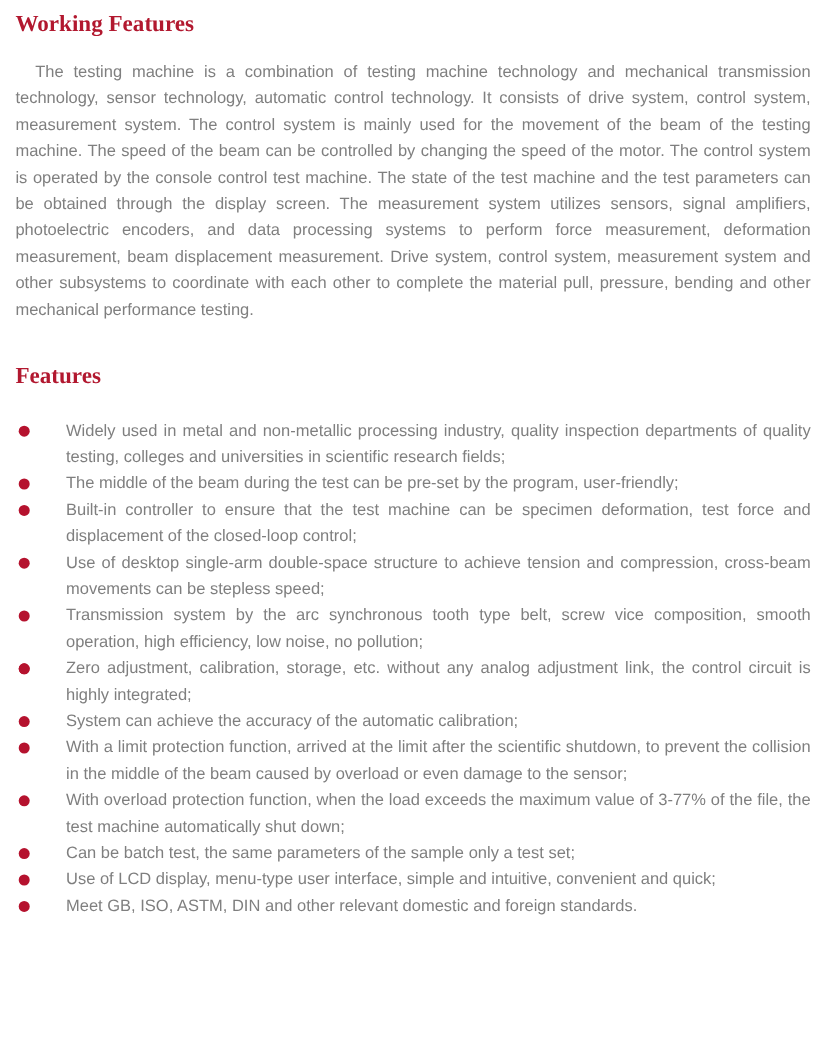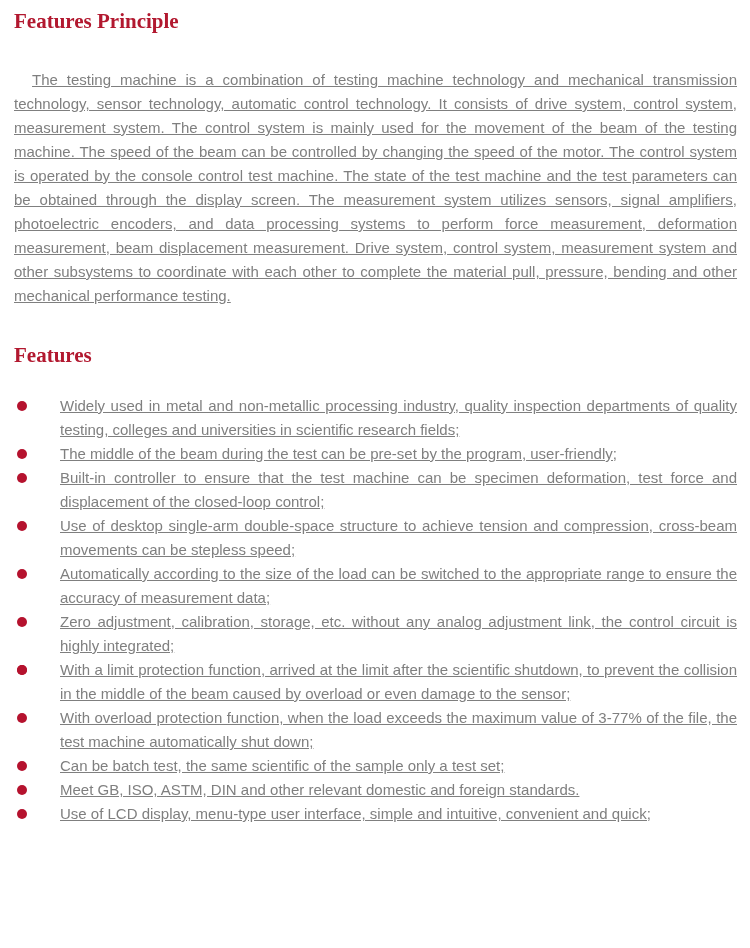--- a/index.html
+++ b/index.html
@@ -19,57 +19,55 @@
     font-family: "Liberation Serif", "DejaVu Serif", serif;
     font-weight: bold;
     font-size: 21px;
     line-height: 26px;
     color: var(--accent, #b2182f);
     margin: 0;
   }
   #working-principle-heading { margin-top: 2px; }
   #features-heading { margin-top: 34px; }
   .body-paragraph {
-    margin: 34px 0 0 0;
+    margin: 20px 0 0 0;
     font-size: 15px;
     line-height: 24px;
     color: var(--body-text, #7f7f7f);
     text-align: justify;
     text-indent: 18px;
-    text-decoration: underline;
   }
   ul.features-list {
     list-style: none;
     margin: 26px 0 0 0;
     padding: 0;
   }
   li.feature {
     position: relative;
     padding-left: 46px;
     font-size: 15px;
     line-height: 24px;
     color: var(--body-text, #7f7f7f);
     text-align: justify;
-    text-decoration: underline;
   }
   li.feature .bullet {
     position: absolute;
     left: 3px;
     top: 7px;
     width: 10px;
     height: 10px;
     border-radius: 50%;
     background: var(--bullet, #b5122e);
   }
 </style>
 </head>
 <body>
 
 <section>
-  <h1 class="section-heading" id="working-principle-heading">Features Principle</h1>
+  <h1 class="section-heading" id="working-principle-heading">Working Features</h1>
   <p class="body-paragraph">The testing machine is a combination of testing machine technology and mechanical transmission technology, sensor technology, automatic control technology. It consists of drive system, control system, measurement system. The control system is mainly used for the movement of the beam of the testing machine. The speed of the beam can be controlled by changing the speed of the motor. The control system is operated by the console control test machine. The state of the test machine and the test parameters can be obtained through the display screen. The measurement system utilizes sensors, signal amplifiers, photoelectric encoders, and data processing systems to perform force measurement, deformation measurement, beam displacement measurement. Drive system, control system, measurement system and other subsystems to coordinate with each other to complete the material pull, pressure, bending and other mechanical performance testing.</p>
 </section>
 
 <section>
   <h1 class="section-heading" id="features-heading">Features</h1>
   <ul class="features-list">
 
   <li class="feature">
       <span class="bullet"></span>
       <span class="feature-text">Widely used in metal and non-metallic processing industry, quality inspection departments of quality testing, colleges and universities in scientific research fields;</span>
@@ -81,43 +79,47 @@
       <li class="feature">
       <span class="bullet"></span>
       <span class="feature-text">Built-in controller to ensure that the test machine can be specimen deformation, test force and displacement of the closed-loop control;</span>
     </li>
       <li class="feature">
       <span class="bullet"></span>
       <span class="feature-text">Use of desktop single-arm double-space structure to achieve tension and compression, cross-beam movements can be stepless speed;</span>
     </li>
       <li class="feature">
       <span class="bullet"></span>
-      <span class="feature-text">Automatically according to the size of the load can be switched to the appropriate range to ensure the accuracy of measurement data;</span>
+      <span class="feature-text">Transmission system by the arc synchronous tooth type belt, screw vice composition, smooth operation, high efficiency, low noise, no pollution;</span>
+    </li>
+      <li class="feature">
+      <span class="bullet"></span>
     </li>
       <li class="feature">
       <span class="bullet"></span>
       <span class="feature-text">Zero adjustment, calibration, storage, etc. without any analog adjustment link, the control circuit is highly integrated;</span>
     </li>
       <li class="feature">
       <span class="bullet"></span>
+      <span class="feature-text">System can achieve the accuracy of the automatic calibration;</span>
     </li>
       <li class="feature">
       <span class="bullet"></span>
       <span class="feature-text">With a limit protection function, arrived at the limit after the scientific shutdown, to prevent the collision in the middle of the beam caused by overload or even damage to the sensor;</span>
     </li>
       <li class="feature">
       <span class="bullet"></span>
       <span class="feature-text">With overload protection function, when the load exceeds the maximum value of 3-77% of the file, the test machine automatically shut down;</span>
     </li>
       <li class="feature">
       <span class="bullet"></span>
-      <span class="feature-text">Can be batch test, the same scientific of the sample only a test set;</span>
+      <span class="feature-text">Can be batch test, the same parameters of the sample only a test set;</span>
+    </li>
+      <li class="feature">
+      <span class="bullet"></span>
+      <span class="feature-text">Use of LCD display, menu-type user interface, simple and intuitive, convenient and quick;</span>
     </li>
       <li class="feature">
       <span class="bullet"></span>
       <span class="feature-text">Meet GB, ISO, ASTM, DIN and other relevant domestic and foreign standards.</span>
     </li>
-      <li class="feature">
-      <span class="bullet"></span>
-      <span class="feature-text">Use of LCD display, menu-type user interface, simple and intuitive, convenient and quick;</span>
-    </li>
     </ul>
 </section>
 
 </body></html>

